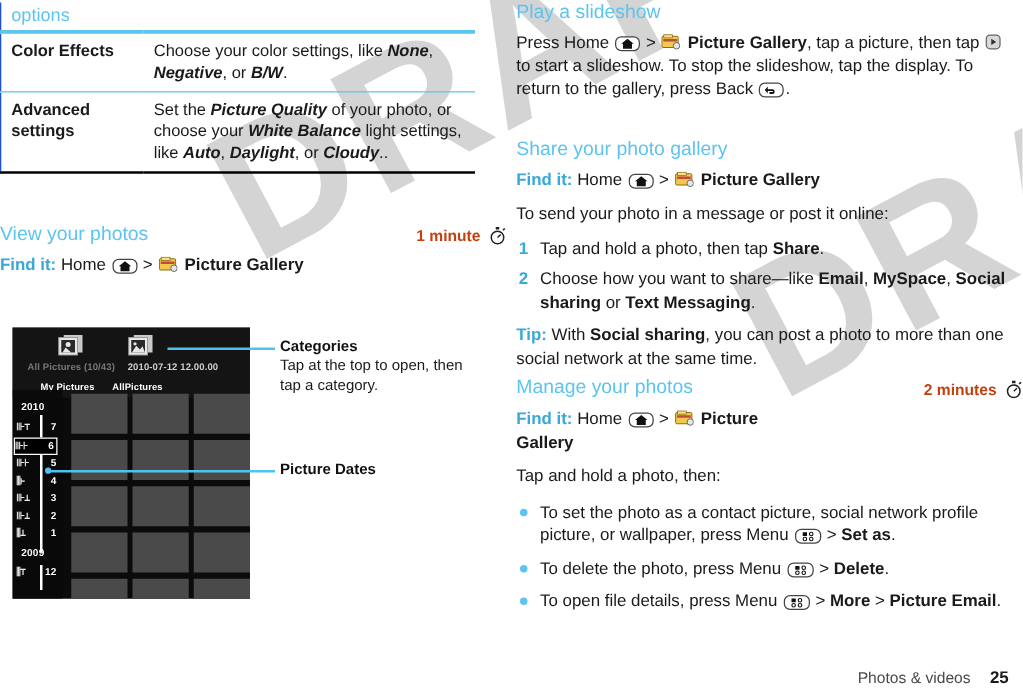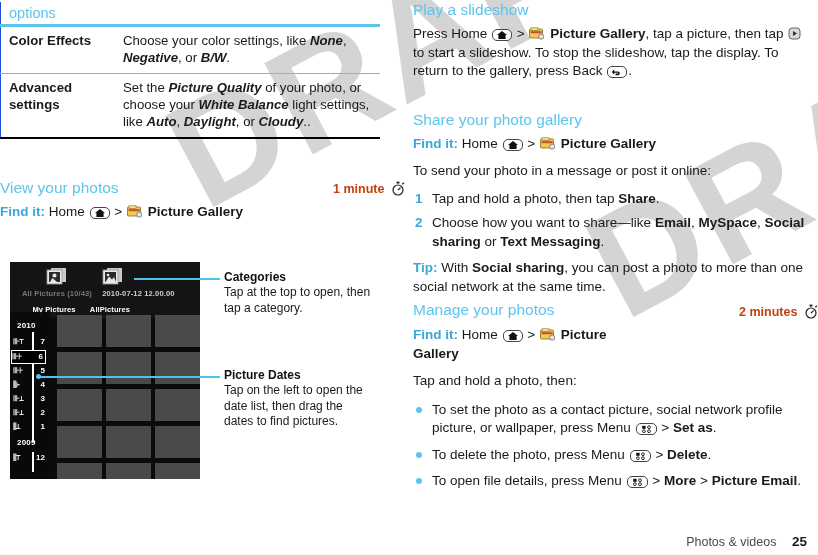--- a/index.html
+++ b/index.html
@@ -486,21 +486,20 @@
         </div>
       </div>
 
       <div class="callout-line" style="left:134px; top:16px; width:86px;"></div>
       <div class="callout-title" style="left:224px; top:8px;">Categories</div>
       <div class="callout-body" style="left:224px; top:23px;">Tap at the top to open, then tap a category.</div>
 
       <div class="callout-dot" style="left:36px; top:112px;"></div>
       <div class="callout-line" style="left:40px; top:114px; width:180px;"></div>
       <div class="callout-title" style="left:224px; top:106px;">Picture Dates</div>
-      <div class="callout-body" style="left:224px; top:121px;">Tap on the left to open the date list, then drag the dates to find pictures.</div>
     </div>
   </div>
 
   <div class="col-right">
 
     <div style="position:absolute; left:0; top:0; width:392px;">
       <div class="sec-head">Play a slideshow</div>
       <div class="body-p" style="margin-top:5px;">Press Home <span class="keycap"><svg width="12" height="10" viewBox="0 0 12 10">
               <path d="M6 1 L11 5 L9.6 5 L9.6 9 L2.4 9 L2.4 5 L1 5 Z" fill="#111"></path>
             </svg></span> &gt; <span class="icon-gallery"><svg width="15" height="13" viewBox="0 0 15 13">

